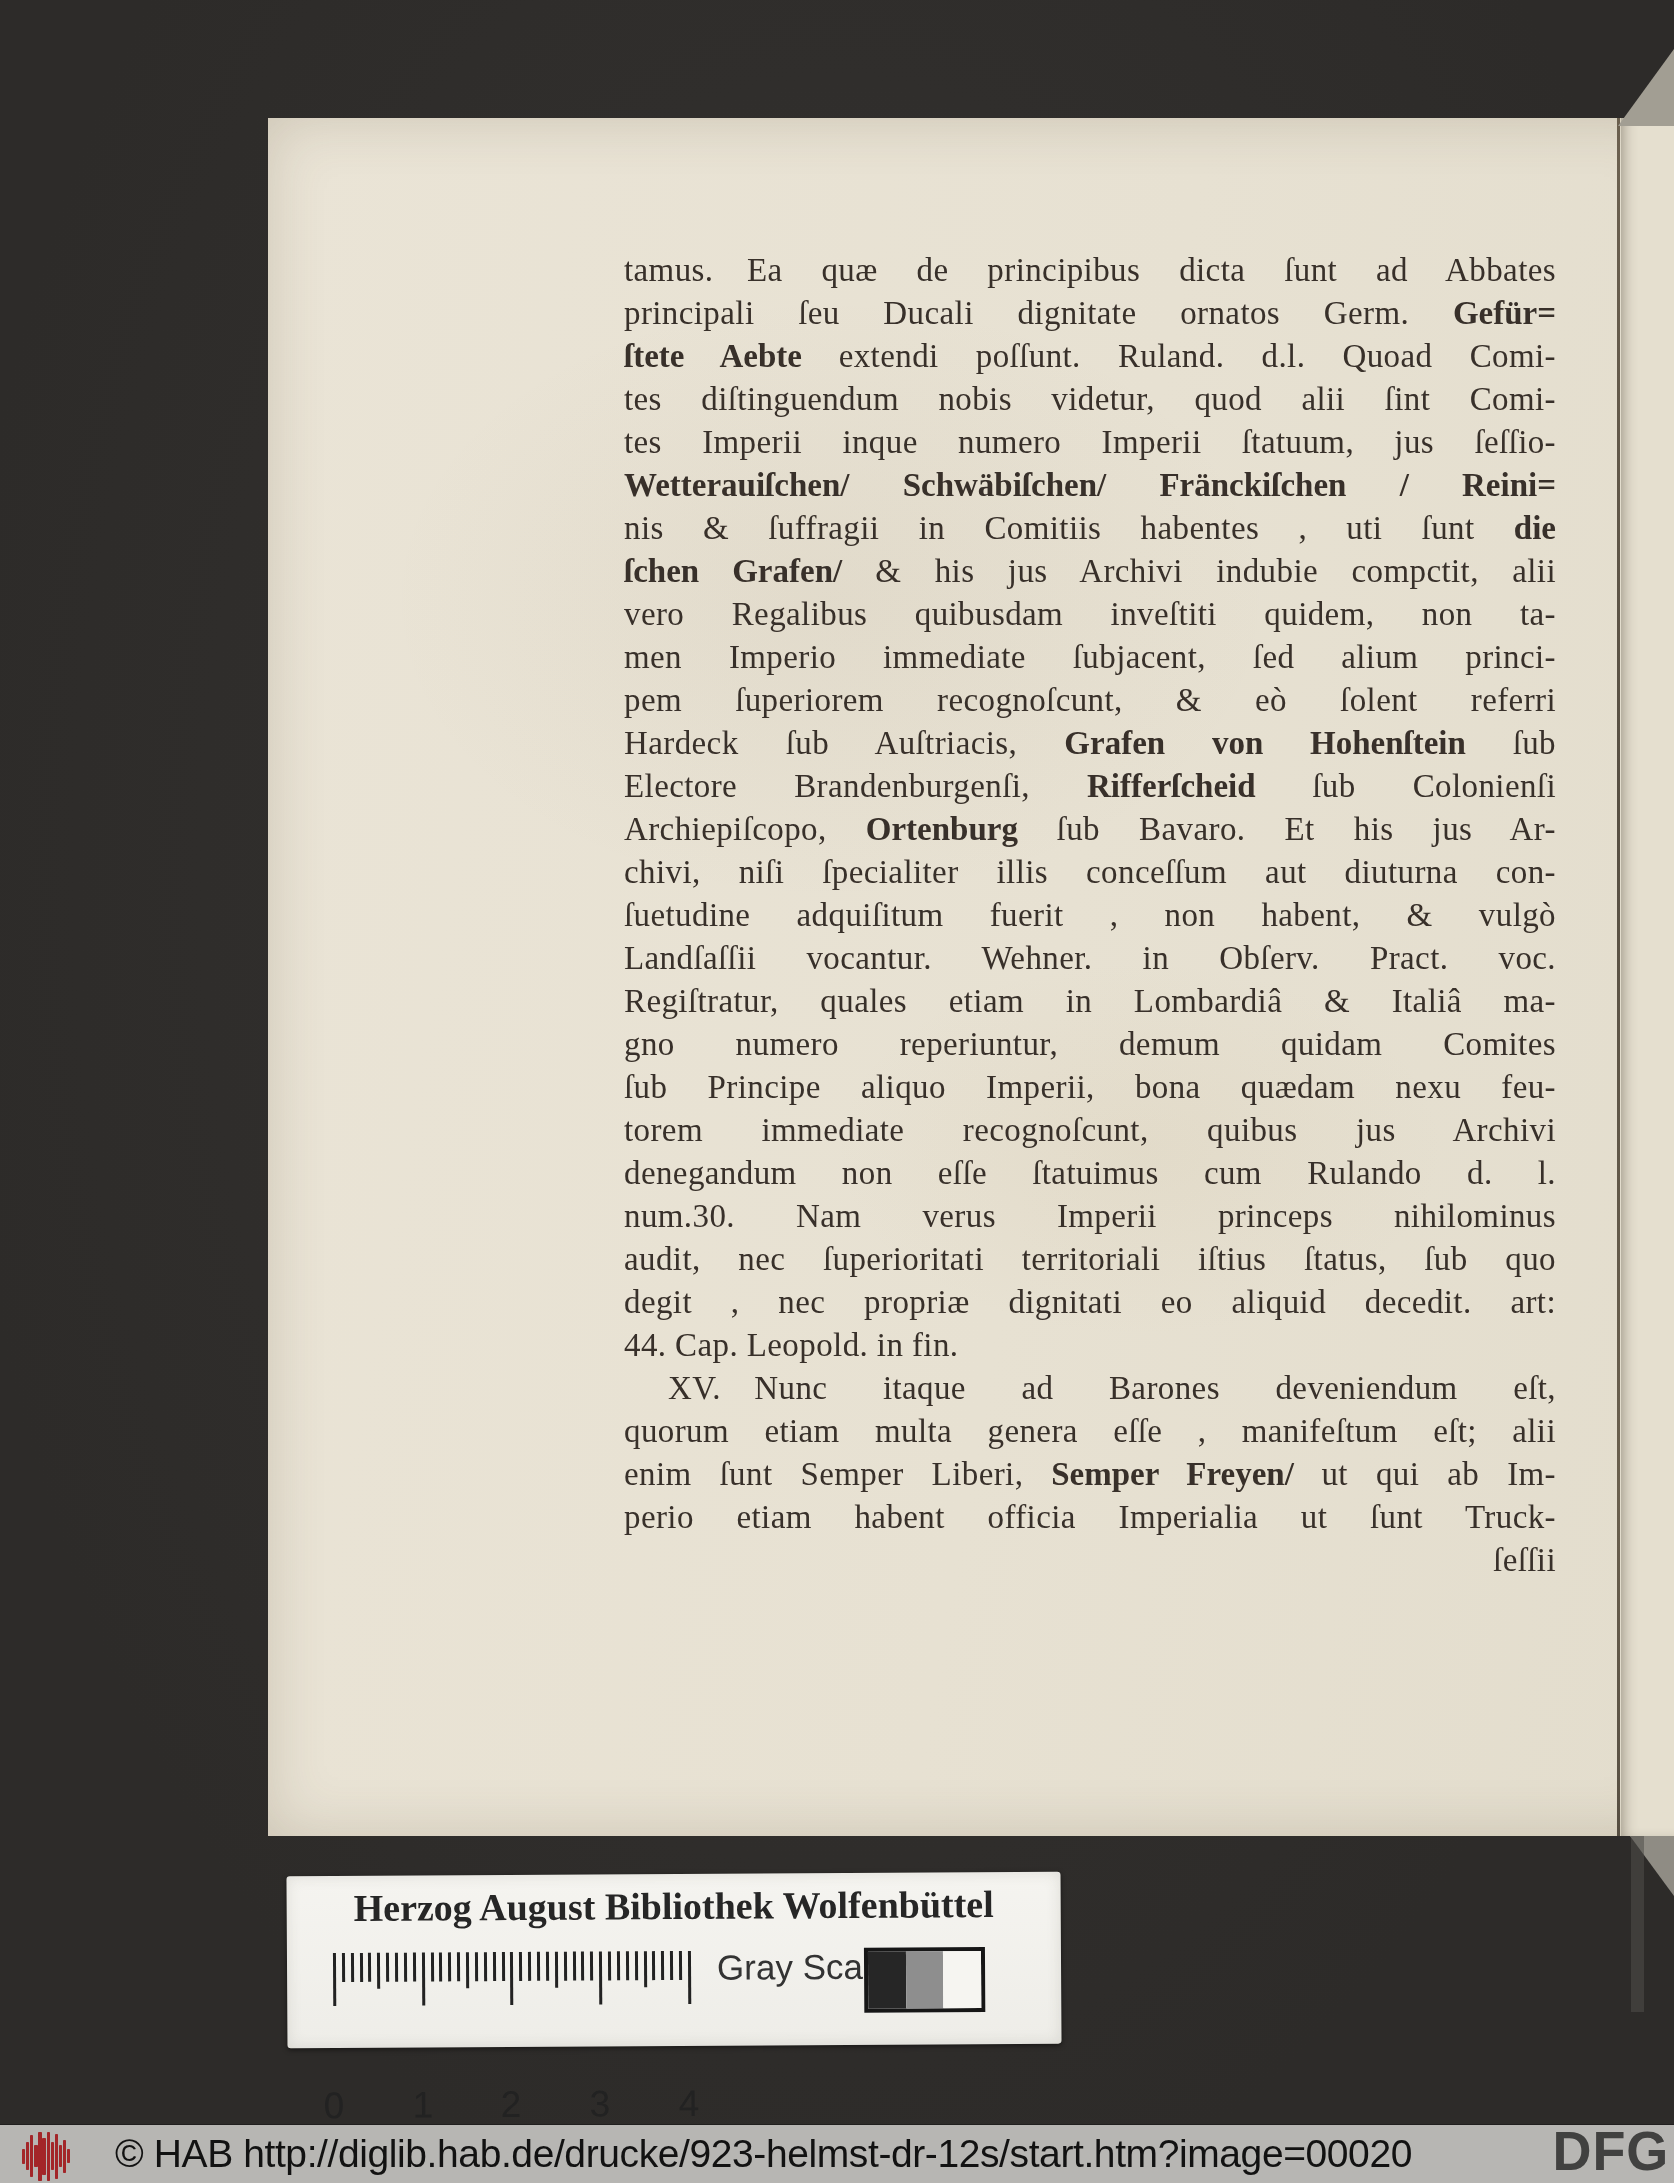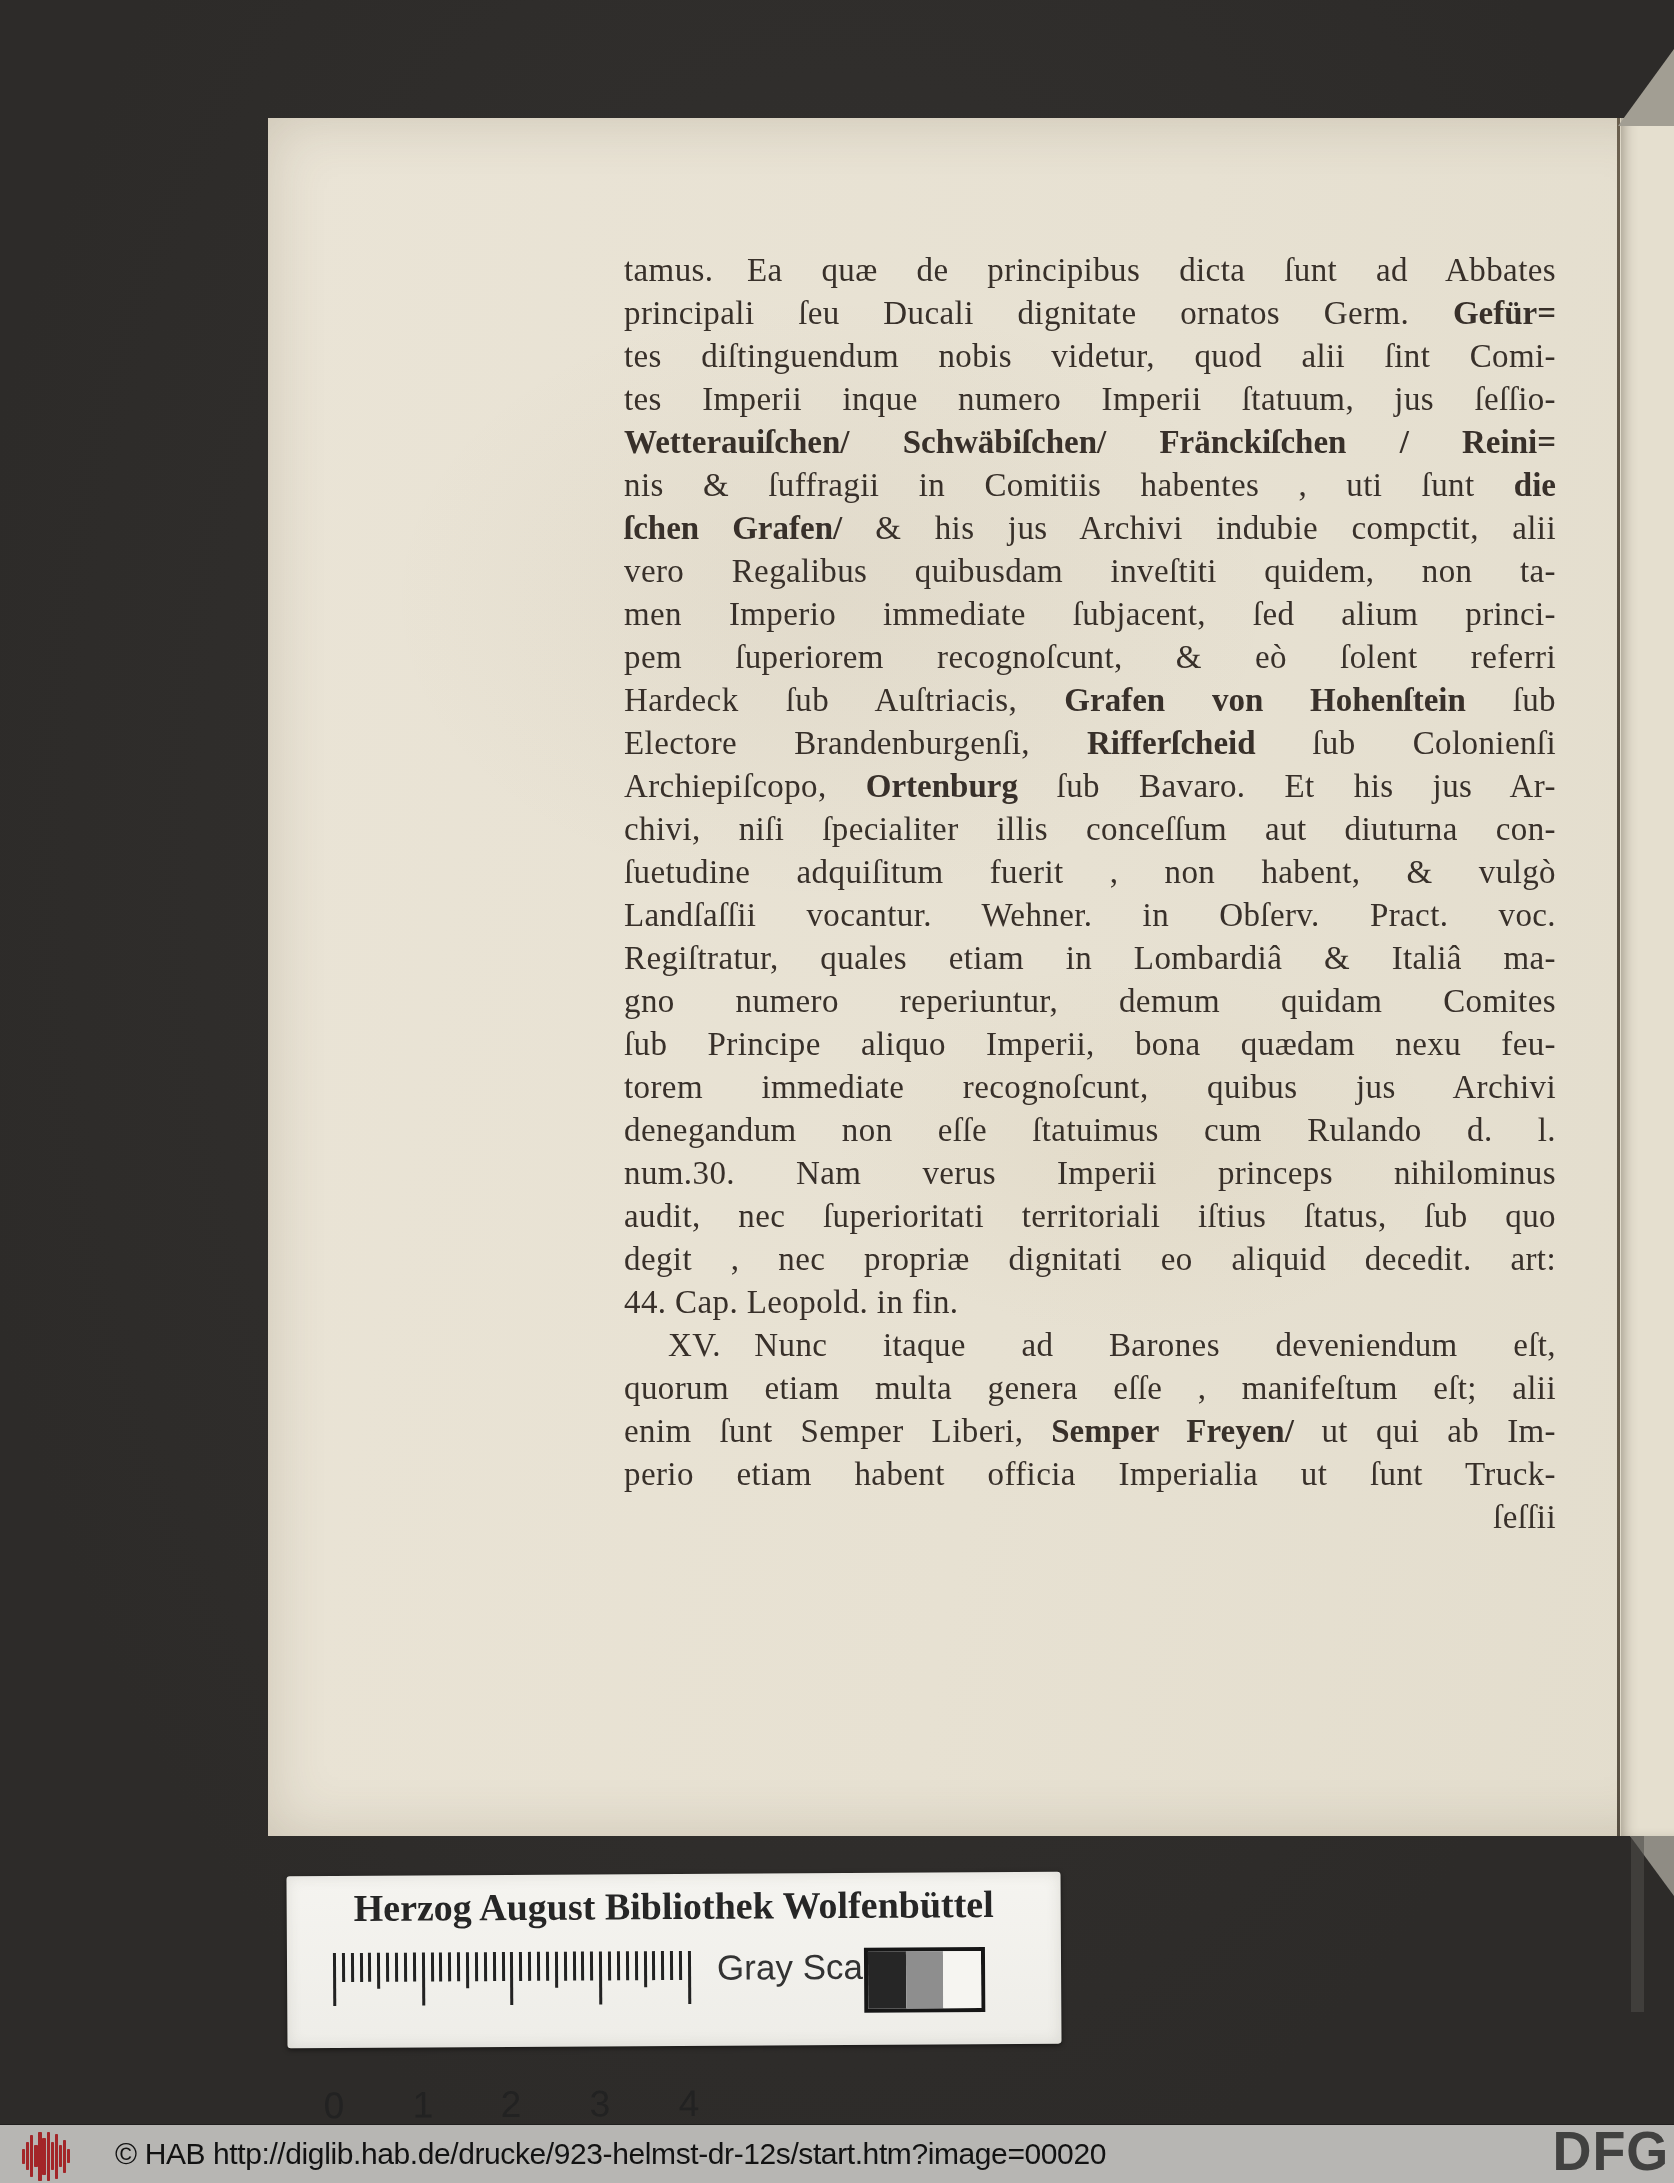--- a/index.html
+++ b/index.html
@@ -48,40 +48,41 @@
   .gs-box{position:absolute;left:577px;top:75px;width:113px;height:57px;border:4.2px solid #161616;
         display:flex;background:#fff;}
   .patch{flex:1 1 0;}
   
   .info-bar{position:absolute;left:0;top:2124px;width:1674px;height:59px;background:#b7b6b3;
         border-top:1.7px solid #201f1e;}
   .hab-logo{position:absolute;left:22px;top:6.7px;width:50px;height:49px;
         display:flex;align-items:center;gap:0.8px;}
   .lbar{width:3.3px;border-radius:0.8px;}
   .copyright{position:absolute;left:115px;top:0;height:52px;line-height:58px;
-        font-family:"Liberation Sans","DejaVu Sans",sans-serif;font-size:30px;letter-spacing:-0.4px;color:#121212;}
+        font-family:"Liberation Sans","DejaVu Sans",sans-serif;font-size:39px;letter-spacing:-0.4px;color:#121212;}
   .dfg{position:absolute;right:5px;top:-3.3px;height:59px;line-height:59px;
         font-family:"Liberation Sans","DejaVu Sans",sans-serif;font-weight:bold;
         font-size:54px;color:#414140;letter-spacing:0.8px;transform:scaleY(1.02);}
 </style>
 </head>
 <body>
 
 <div class="stage">
 
   <div class="page"></div>
   <div class="fold-right"></div>
   <div class="fold-line"></div>
   <div class="corner-gray"></div>
   <div class="corner-gray-bottom"></div>
   <div class="edge-strip-bottom"></div>
 
   <div class="textblock">
       <div class="line al-j"><span class="rom">tamus. Ea quæ de principibus dicta ſunt </span><span class="ital">ad Abbates</span></div>
       <div class="line al-j"><span class="rom">principali ſeu Ducali dignitate ornatos Germ. </span><span class="frak">Gefür=</span></div>
+      <div class="line al-j"><span class="frak">ſtete Aebte </span><span class="rom">extendi poſſunt. Ruland. </span><span class="ital">d.l.</span><span class="rom"> Quoad </span><span class="ital">Comi-</span></div>
       <div class="line al-j"><span class="ital">tes </span><span class="rom">diſtinguendum nobis videtur, quod alii ſint </span><span class="ital">Comi-</span></div>
       <div class="line al-j"><span class="ital">tes Imperii </span><span class="rom">inque numero Imperii ſtatuum, jus ſeſſio-</span></div>
       <div class="line al-j"><span class="frak">Wetterauiſchen/ Schwäbiſchen/ Fränckiſchen / Reini=</span></div>
       <div class="line al-j"><span class="rom">nis &amp; ſuffragii in Comitiis habentes , uti ſunt </span><span class="frak">die</span></div>
       <div class="line al-j"><span class="frak">ſchen Grafen/ </span><span class="rom">&amp; his jus Archivi indubie compctit, </span><span class="ital">alii</span></div>
       <div class="line al-j"><span class="rom">vero Regalibus quibusdam inveſtiti quidem, non ta-</span></div>
       <div class="line al-j"><span class="rom">men Imperio immediate ſubjacent, ſed alium princi-</span></div>
       <div class="line al-j"><span class="rom">pem ſuperiorem recognoſcunt, &amp; eò ſolent referri</span></div>
       <div class="line al-j"><span class="rom">Hardeck ſub Auſtriacis, </span><span class="frak">Grafen von Hohenſtein </span><span class="rom">ſub</span></div>
       <div class="line al-j"><span class="rom">Electore Brandenburgenſi, </span><span class="frak">Rifferſcheid </span><span class="rom">ſub Colonienſi</span></div>

